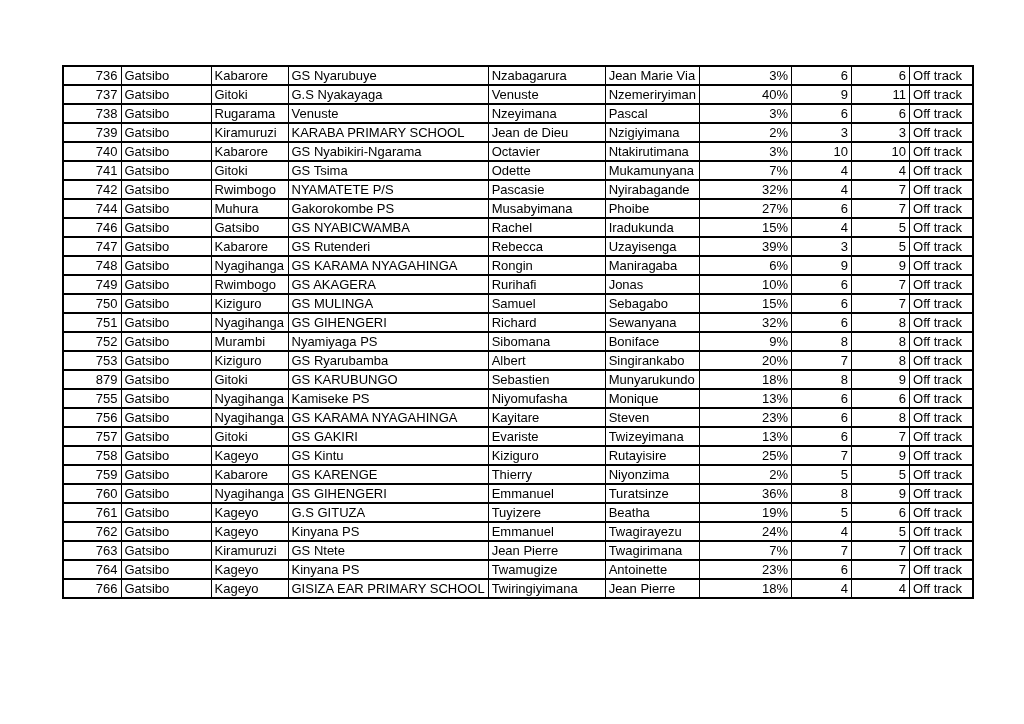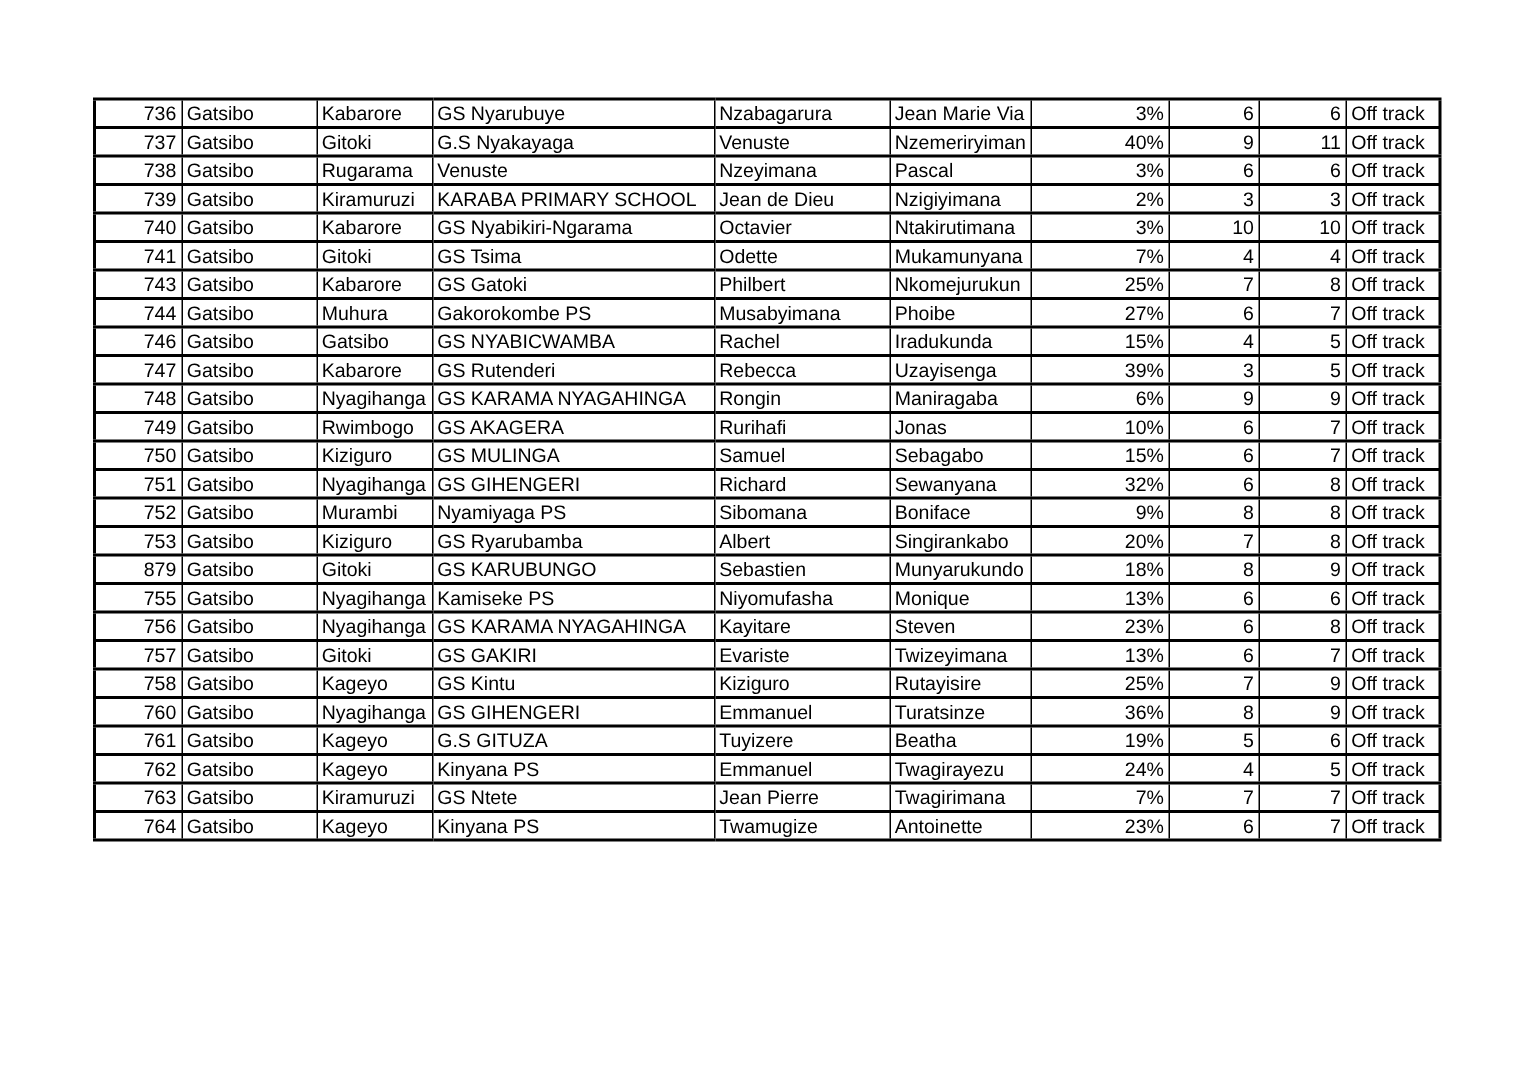--- a/index.html
+++ b/index.html
@@ -136,29 +136,29 @@
           <td class="align-left">Gitoki</td>
           <td class="align-left">GS Tsima</td>
           <td class="align-left">Odette</td>
           <td class="align-left">Mukamunyana</td>
           <td class="align-right">7%</td>
           <td class="align-right">4</td>
           <td class="align-right">4</td>
           <td class="align-left">Off track</td>
         </tr>
         <tr>
-          <td class="align-right">743</td>
-          <td class="align-left">Gatsibo</td>
-          <td class="align-left">Kabarore</td>
-          <td class="align-left">GS Gatoki</td>
-          <td class="align-left">Philbert</td>
-          <td class="align-left">Nkomejurukun</td>
-          <td class="align-right">25%</td>
-          <td class="align-right">7</td>
-          <td class="align-right">8</td>
+          <td class="align-right">742</td>
+          <td class="align-left">Gatsibo</td>
+          <td class="align-left">Rwimbogo</td>
+          <td class="align-left">NYAMATETE P/S</td>
+          <td class="align-left">Pascasie</td>
+          <td class="align-left">Nyirabagande</td>
+          <td class="align-right">32%</td>
+          <td class="align-right">4</td>
+          <td class="align-right">7</td>
           <td class="align-left">Off track</td>
         </tr>
         <tr>
           <td class="align-right">744</td>
           <td class="align-left">Gatsibo</td>
           <td class="align-left">Muhura</td>
           <td class="align-left">Gakorokombe PS</td>
           <td class="align-left">Musabyimana</td>
           <td class="align-left">Phoibe</td>
           <td class="align-right">27%</td>
@@ -316,20 +316,32 @@
           <td class="align-left">Kageyo</td>
           <td class="align-left">GS Kintu</td>
           <td class="align-left">Kiziguro</td>
           <td class="align-left">Rutayisire</td>
           <td class="align-right">25%</td>
           <td class="align-right">7</td>
           <td class="align-right">9</td>
           <td class="align-left">Off track</td>
         </tr>
         <tr>
+          <td class="align-right">759</td>
+          <td class="align-left">Gatsibo</td>
+          <td class="align-left">Kabarore</td>
+          <td class="align-left">GS KARENGE</td>
+          <td class="align-left">Thierry</td>
+          <td class="align-left">Niyonzima</td>
+          <td class="align-right">2%</td>
+          <td class="align-right">5</td>
+          <td class="align-right">5</td>
+          <td class="align-left">Off track</td>
+        </tr>
+        <tr>
           <td class="align-right">760</td>
           <td class="align-left">Gatsibo</td>
           <td class="align-left">Nyagihanga</td>
           <td class="align-left">GS GIHENGERI</td>
           <td class="align-left">Emmanuel</td>
           <td class="align-left">Turatsinze</td>
           <td class="align-right">36%</td>
           <td class="align-right">8</td>
           <td class="align-right">9</td>
           <td class="align-left">Off track</td>
@@ -375,15 +387,27 @@
           <td class="align-left">Gatsibo</td>
           <td class="align-left">Kageyo</td>
           <td class="align-left">Kinyana PS</td>
           <td class="align-left">Twamugize</td>
           <td class="align-left">Antoinette</td>
           <td class="align-right">23%</td>
           <td class="align-right">6</td>
           <td class="align-right">7</td>
           <td class="align-left">Off track</td>
         </tr>
+        <tr>
+          <td class="align-right">766</td>
+          <td class="align-left">Gatsibo</td>
+          <td class="align-left">Kageyo</td>
+          <td class="align-left">GISIZA EAR PRIMARY SCHOOL</td>
+          <td class="align-left">Twiringiyimana</td>
+          <td class="align-left">Jean Pierre</td>
+          <td class="align-right">18%</td>
+          <td class="align-right">4</td>
+          <td class="align-right">4</td>
+          <td class="align-left">Off track</td>
+        </tr>
       </tbody>
   </table>
 </div>
 
 </body></html>

